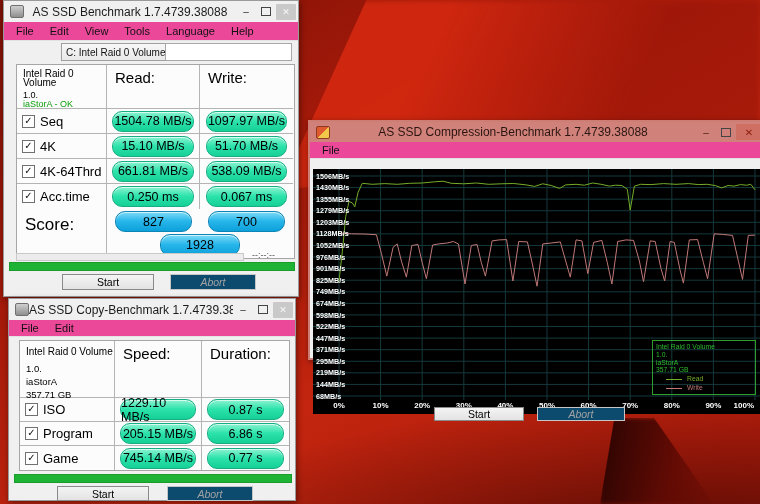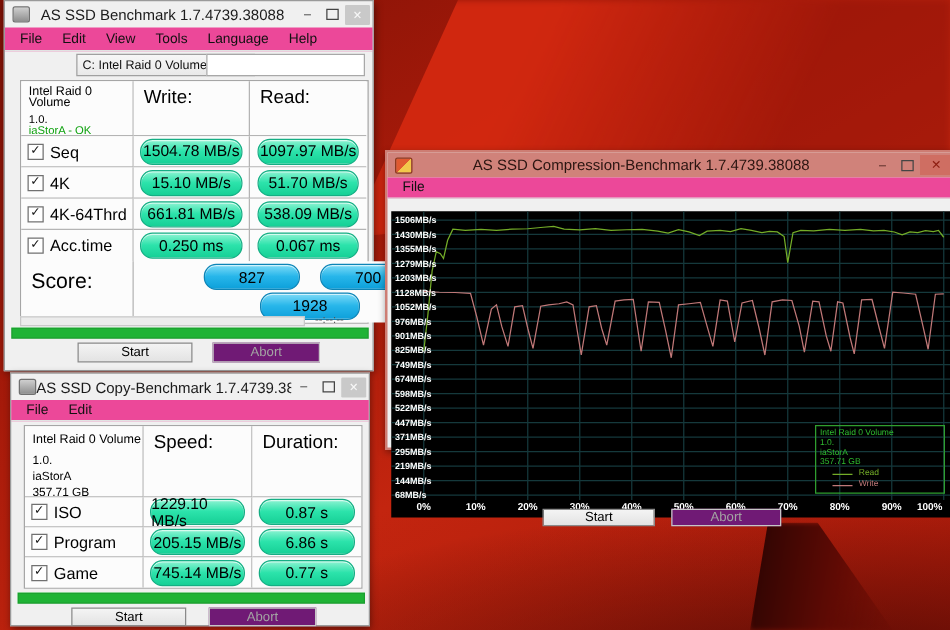--- a/index.html
+++ b/index.html
@@ -70,21 +70,21 @@
   .score-total .pill{width:42%;height:20px;}
   .score-label{font-size:17px;color:#000;padding:6px 0 0 8px;}
   
   .thinbar{position:absolute;height:8px;background:#ececec;border:1px solid #c9c9c9;box-sizing:border-box;}
   .eta{position:absolute;font-size:9px;color:#555;}
   .greenbar{position:absolute;height:9px;background:var(--progress-green,#1fb335);
     box-shadow:inset 0 0 0 1px rgba(0,0,0,.12);}
   .btn{position:absolute;height:16px;box-sizing:border-box;border:1px solid #8a8a8a;
     background:linear-gradient(#f4f4f4,#e3e3e3);font-size:10.5px;color:#000;
     display:flex;align-items:center;justify-content:center;font-family:"Liberation Sans",sans-serif;}
-  .btn.disabled{color:#a3a3a3;border-color:#c6c6c6;background:#701a75;}
+  .btn.disabled{color:#a3a3a3;border-color:#c6c6c6;background:#0c4a6e;font-style:italic;}
 
   
   #win-comp{border:2px solid #cd7d73;background:#f0f0f0;}
   #win-comp .titlebar{background:#d0827a;height:20px;color:#2b1511;}
   #win-comp .cbtn{color:#4a231d;}
   #win-comp .cbtn.close-red{background:#cf6e62;color:#8d1d10;font-size:10px;width:26px;}
   #win-comp .app-icon{background:linear-gradient(135deg,#e05a30 0 50%,#f2c84b 50% 100%);border-color:#8d3a20;}
   #chart{position:absolute;background:#000;margin-top:10px;}
   #chart svg{position:absolute;left:0;top:0;}
   #legend{position:absolute;right:6px;bottom:19px;width:104px;border:1px solid #2f9e2f;
@@ -129,22 +129,22 @@
 
   <div class="tbl" style="left:12px;top:63px;width:277px;">
     <div class="trow" style="grid-template-columns:90px 93px 93px;">
       <div class="tcell info-cell" style="height:44px;" id="info-main">
           <div class="ln1">Intel Raid 0 Volume</div>
           <div>1.0.</div>
           <div class="ok">iaStorA - OK</div>
           <div class="ok">1053696 K - OK</div>
           <div>357.71 GB</div>
         </div>
+      <div class="tcell hdr-label">Read:</div>
       <div class="tcell hdr-label">Write:</div>
-      <div class="tcell hdr-label">Read:</div>
     </div>
     <div id="rows-main">
         <div class="trow" style="grid-template-columns: 90px 93px 93px;">
           <div class="tcell row-label" style="height: 25px;">
             <span class="cbx">✓</span>
             <span>Seq</span>
           </div>
           <div class="tcell pill-wrap">
             <div class="pill">1504.78 MB/s</div>
           </div>
@@ -182,21 +182,21 @@
             <span>Acc.time</span>
           </div>
           <div class="tcell pill-wrap">
             <div class="pill">0.250 ms</div>
           </div>
           <div class="tcell pill-wrap">
             <div class="pill">0.067 ms</div>
           </div>
         </div>
       </div>
-    <div class="trow" style="grid-template-columns:90px 186px;gap:48px;">
+    <div class="trow" style="grid-template-columns:90px 186px;">
       <div class="tcell score-label" style="height:44px;">Score:</div>
       <div class="tcell score-cell">
         <div class="score-row">
           <div class="pill blue">827</div>
           <div class="pill blue">700</div>
         </div>
         <div class="score-total">
           <div class="pill blue">1928</div>
         </div>
       </div>

